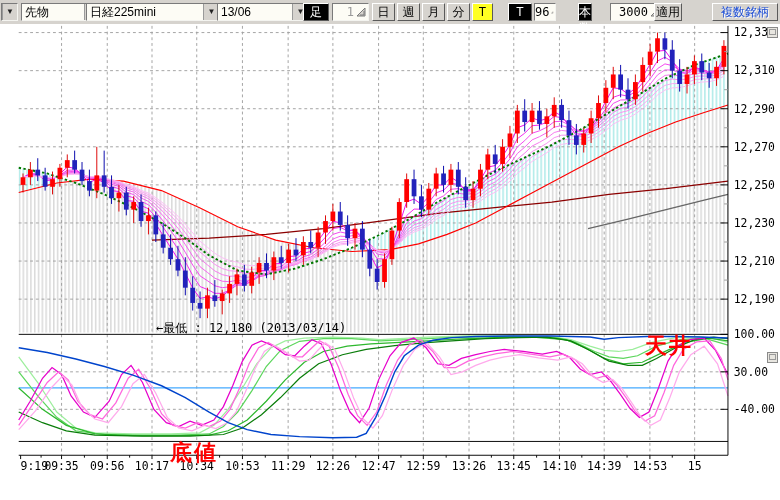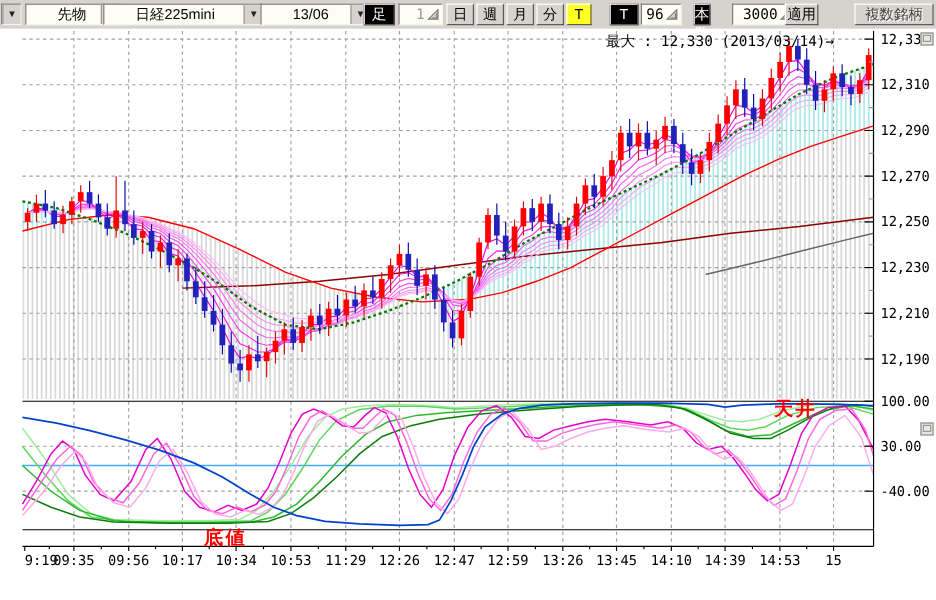--- a/index.html
+++ b/index.html
@@ -2,39 +2,39 @@
 <html><head>
 <meta charset="utf-8">
 <style>
   html,body{margin:0;padding:0;background:#fff;}
   #app{position:relative;width:780px;height:500px;overflow:hidden;
        font-family:"Liberation Sans","DejaVu Sans",sans-serif;font-size:12px;background:#fff;}
   
   #toolbar{position:absolute;left:0;top:0;width:780px;height:24px;background:#d6d3ce;}
   .tb{position:absolute;top:3px;height:18px;box-sizing:border-box;line-height:16px;}
   .combo{background:#fdfcf5;border:1px solid;border-color:#7a7a7a #f4f4f0 #f4f4f0 #7a7a7a;display:flex;align-items:center;}
-  .combo .val{flex:1;padding:0 3px;white-space:nowrap;overflow:hidden;color:#000;margin-left:23px;}
+  .combo .val{flex:1;padding:0 3px;white-space:nowrap;overflow:hidden;color:#000;}
   .combo .dd{width:15px;height:100%;background:#d6d3ce;border-left:1px solid #9a9a9a;
              display:flex;align-items:center;justify-content:center;font-size:8px;color:#222;}
   .btn{background:#d6d3ce;border:1px solid;border-color:#ffffff #5a5a5a #5a5a5a #ffffff;
        text-align:center;color:#000;cursor:default;}
   .btn.black{background:#000;color:#fff;}
   .btn.yellow{background:#ffff22;color:#000;}
-  .btn.disabled{color:#404040;text-shadow:1px 1px 0 #fff;}
+  .btn.disabled{color:#1d4ed8;text-shadow:1px 1px 0 #fff;}
   .spin{background:#fdfcf5;border:1px solid;border-color:#7a7a7a #f4f4f0 #f4f4f0 #7a7a7a;
         display:flex;align-items:center;}
   .spin .num{flex:1;text-align:right;padding-right:2px;font-family:"DejaVu Sans Mono",monospace;}
   .spin .num.dim{color:#9a9a9a;}
   .spin .tri{width:11px;height:11px;margin-right:1px;}
   
   #chartwrap{position:absolute;left:0;top:24px;width:780px;height:476px;background:#fff;}
   svg{display:block;}
   .ann{position:absolute;white-space:nowrap;font-family:"DejaVu Sans Mono","DejaVu Sans",monospace;}
   .ann.black{color:#000;font-size:12px;}
-  .ann.red{color:#f00;font-weight:bold;font-size:16px;letter-spacing:2px;
+  .ann.red{color:#f00;font-weight:bold;font-size:22px;letter-spacing:2px;
            font-family:"DejaVu Sans","Liberation Sans",sans-serif;}
   .panebtn{position:absolute;width:11px;height:11px;background:#e8e6e0;
            border:1px solid #8a8a8a;box-sizing:border-box;}
   .panebtn:after{content:"";position:absolute;left:1px;top:1px;width:5px;height:4px;border:1px solid #9a9a9a;}
 </style>
 </head>
 <body>
 
 <div id="app">
 
@@ -61,21 +61,21 @@
           <path d="M9,1 L9,9 L1,9 Z" fill="#d6d3ce" stroke="#7a7a7a"></path>
           <path d="M8,4 L8,8 L4,8" fill="none" stroke="#7a7a7a"></path>
         </svg>
     </div>
     <div class="tb btn" style="left:372px;width:23px">日</div>
     <div class="tb btn" style="left:397px;width:23px">週</div>
     <div class="tb btn" style="left:422px;width:23px">月</div>
     <div class="tb btn" style="left:447px;width:23px">分</div>
     <div class="tb btn yellow" style="left:472px;width:21px">T</div>
     <div class="tb btn black" style="left:508px;width:24px">T</div>
-    <div class="tb spin" style="left:534px;width:34px">
+    <div class="tb spin" style="left:534px;width:22px">
       <div class="num">96</div>
       <svg class="tri" viewBox="0 0 11 11">
           <path d="M9,1 L9,9 L1,9 Z" fill="#d6d3ce" stroke="#7a7a7a"></path>
           <path d="M8,4 L8,8 L4,8" fill="none" stroke="#7a7a7a"></path>
         </svg>
     </div>
     <div class="tb btn black" style="left:578px;width:14px">本数</div>
     <div class="tb spin" style="left:610px;width:53px">
       <div class="num">3000</div>
       <svg class="tri" viewBox="0 0 11 11">
@@ -430,20 +430,20 @@
         <line x1="615" y1="477" x2="615" y2="481" stroke="#000"></line>
         <line x1="639" y1="477" x2="639" y2="479.5" stroke="#000"></line>
         <text x="615" y="493" text-anchor="middle" fill="#000" font-size="12" font-family="&quot;DejaVu Sans Mono&quot;,&quot;DejaVu Sans&quot;,monospace">14:39</text>
         <line x1="663" y1="477" x2="663" y2="481" stroke="#000"></line>
         <line x1="686.5" y1="477" x2="686.5" y2="479.5" stroke="#000"></line>
         <text x="663" y="493" text-anchor="middle" fill="#000" font-size="12" font-family="&quot;DejaVu Sans Mono&quot;,&quot;DejaVu Sans&quot;,monospace">14:53</text>
         <line x1="710" y1="477" x2="710" y2="481" stroke="#000"></line>
         <text x="710" y="493" text-anchor="middle" fill="#000" font-size="12" font-family="&quot;DejaVu Sans Mono&quot;,&quot;DejaVu Sans&quot;,monospace">15</text>
       </svg>
 
-    <div class="ann black" style="left:505px;top:2px">最大 : 12,330 (2013/03/14)→</div>
+    <div class="ann black" style="left:156px;top:296px">←最低 : 12,180 (2013/03/14)</div>
     <div class="ann red" style="left:645px;top:307px">天井</div>
     <div class="ann red" style="left:170px;top:414px">底値</div>
 
     <div class="panebtn" style="left:767px;top:3px"></div>
     <div class="panebtn" style="left:767px;top:328px"></div>
   </div>
 </div>
 
 </body></html>

